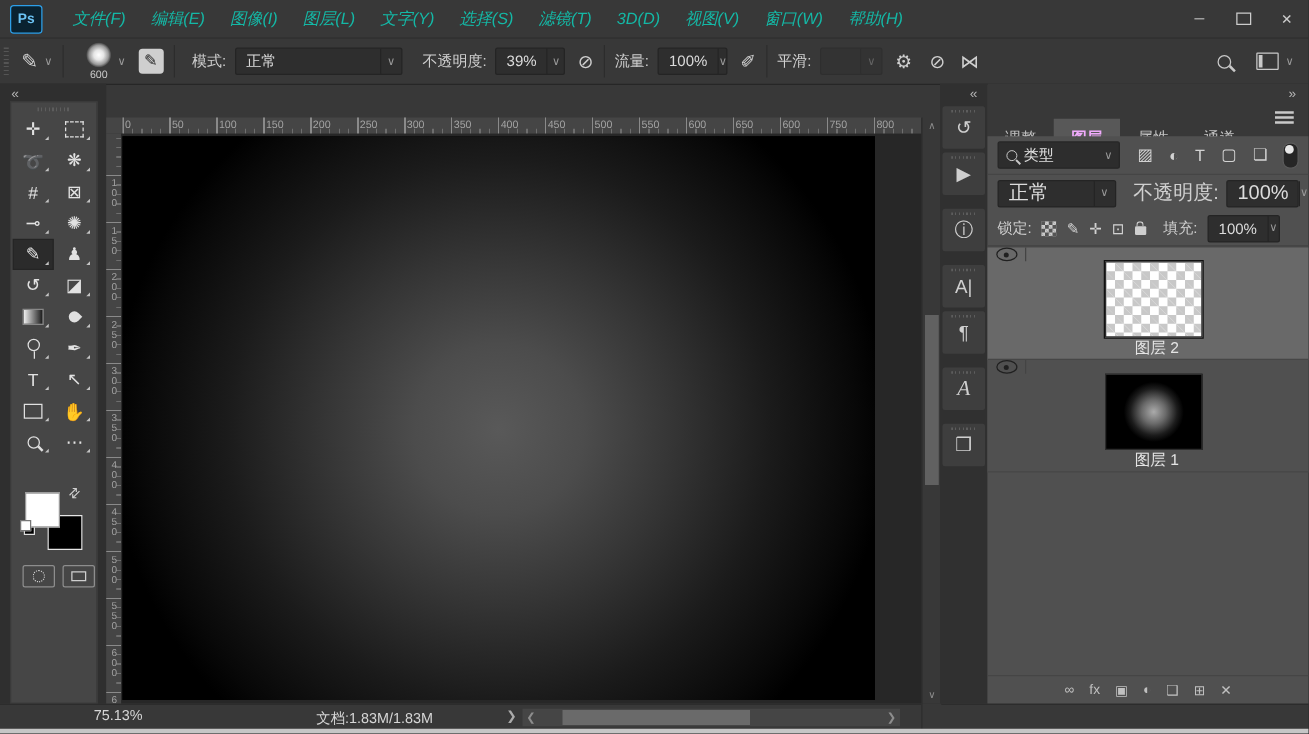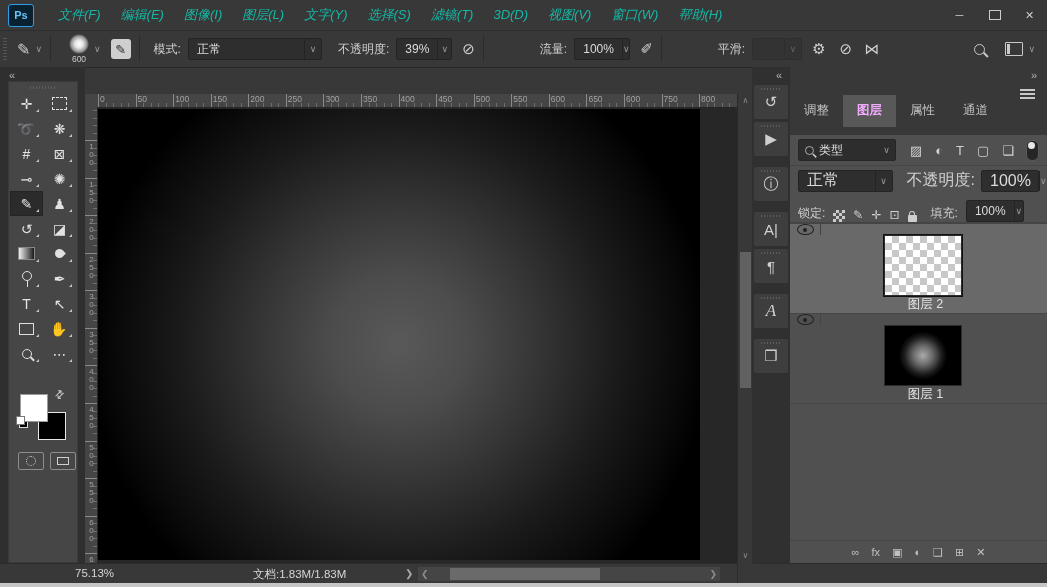--- a/index.html
+++ b/index.html
@@ -19,21 +19,21 @@
   .win-btn{width:35px;height:100%;display:flex;align-items:center;justify-content:center;
            color:#cccccc;font-size:11px;}
   .max-box{width:10px;height:8px;border:1px solid #ccc;}
 
   
   .optionsbar{position:absolute;left:0;top:31px;width:100%;height:36px;background:#383838;
               border-bottom:1px solid #262626;display:flex;align-items:center;font-size:12px;}
   .vgrip{width:4px;height:22px;margin-left:3px;
          background-image:repeating-linear-gradient(180deg,#555 0 1px,transparent 1px 3px);}
   .sep{width:1px;height:26px;background:#2c2c2c;margin:0 8px;}
-  .opt-label{color:#cfcfcf;white-space:nowrap;margin-left:48px;}
+  .opt-label{color:#cfcfcf;white-space:nowrap;}
   .dd{height:20px;background:#2e2e2e;border:1px solid #242424;border-radius:2px;
       display:flex;align-items:center;color:#dcdcdc;}
   .dd .dd-val{padding:0 8px;flex:1;white-space:nowrap;}
   .dd .dd-arrow{width:16px;align-self:stretch;display:flex;align-items:center;justify-content:center;
       color:#9a9a9a;font-size:9px;border-left:1px solid #242424;}
   .dd.disabled{opacity:.45;}
   .brush-preview-wrap{display:flex;flex-direction:column;align-items:center;margin-left:10px;line-height:1;}
   .brush-preview{width:20px;height:20px;border-radius:50%;
      background:radial-gradient(circle,#ffffff 0%,#e6e6e6 28%,#999 55%,rgba(140,140,140,0) 72%);}
   .brush-size{font-size:8.5px;color:#c9c9c9;margin-top:1px;}
@@ -130,32 +130,32 @@
   .glyph-italic{font-family:"Liberation Serif","DejaVu Serif",serif;font-style:italic;font-size:17px;}
 
   
   .rightdock{position:absolute;left:790px;top:67px;width:257px;height:496px;background:#383838;}
   .dock-collapse-r{position:absolute;right:10px;top:2px;font-size:11px;color:#b5b5b5;}
   .panel-tabs{position:absolute;left:0;top:30px;width:100%;height:30px;display:flex;align-items:flex-end;}
   .panel-tab{padding:7px 14px 8px 14px;font-size:12.5px;color:#c3c3c3;}
   .panel-tab.active{background:#585858;color:#f0abfc;font-weight:bold;}
   .panel-menu{position:absolute;right:12px;top:22px;width:15px;height:2px;background:#c9c9c9;
               box-shadow:0 4px 0 #c9c9c9,0 8px 0 #c9c9c9;}
-  .panel-body{position:absolute;left:0;top:42px;width:100%;bottom:0;background:#505050;margin-top:26px;}
+  .panel-body{position:absolute;left:0;top:42px;width:100%;bottom:0;background:#505050;}
   .filter-row{height:30px;display:flex;align-items:center;padding:0 8px;border-bottom:1px solid #454545;}
   .search-box{width:86px;height:20px;background:#2d2d2d;border:1px solid #262626;border-radius:2px;
               display:flex;align-items:center;padding:0 5px;color:#e0e0e0;font-size:12px;}
   .search-box .mag{transform:scale(.8);margin-right:4px;}
   .search-box .dd-arrow{margin-left:auto;border:none;color:#9a9a9a;font-size:9px;}
   .filter-icons{display:flex;align-items:center;margin-left:14px;gap:13px;}
   .f-ic{color:#d2d2d2;font-size:13px;}
   .toggle-pill{width:11px;height:19px;border-radius:6px;background:#262626;border:1px solid #5a5a5a;position:relative;}
   .toggle-pill::after{content:"";position:absolute;left:1px;top:1px;width:7px;height:7px;border-radius:50%;background:#e8e8e8;}
   .blend-row{height:29px;display:flex;align-items:center;padding:0 8px;gap:6px;}
-  .lock-row{height:27px;display:flex;align-items:flex-end;padding:0 8px;gap:8px;border-bottom:1px solid #454545;font-size:12px;color:#cfcfcf;}
+  .lock-row{height:27px;display:flex;align-items:center;padding:0 8px;gap:8px;border-bottom:1px solid #454545;font-size:12px;color:#cfcfcf;}
   .checker-ic{width:12px;height:12px;background:#888;
       background-image:linear-gradient(45deg,#ccc 25%,transparent 25%,transparent 75%,#ccc 75%),
                        linear-gradient(45deg,#ccc 25%,transparent 25%,transparent 75%,#ccc 75%);
       background-size:6px 6px;background-position:0 0,3px 3px;background-color:#555;}
   .lock-ic{width:9px;height:7px;background:#cfcfcf;position:relative;margin-top:4px;border-radius:1px;}
   .lock-ic::before{content:"";position:absolute;left:1.5px;top:-4px;width:6px;height:4px;
       border:1.5px solid #cfcfcf;border-bottom:none;border-radius:3px 3px 0 0;box-sizing:border-box;}
   .g-ic{color:#d2d2d2;font-size:12px;}
   .layers-list{border-top:1px solid #454545;}
   .layer-row{height:89px;display:flex;align-items:center;border-bottom:1px solid #464646;background:#505050;position:relative;flex-direction:column;}

